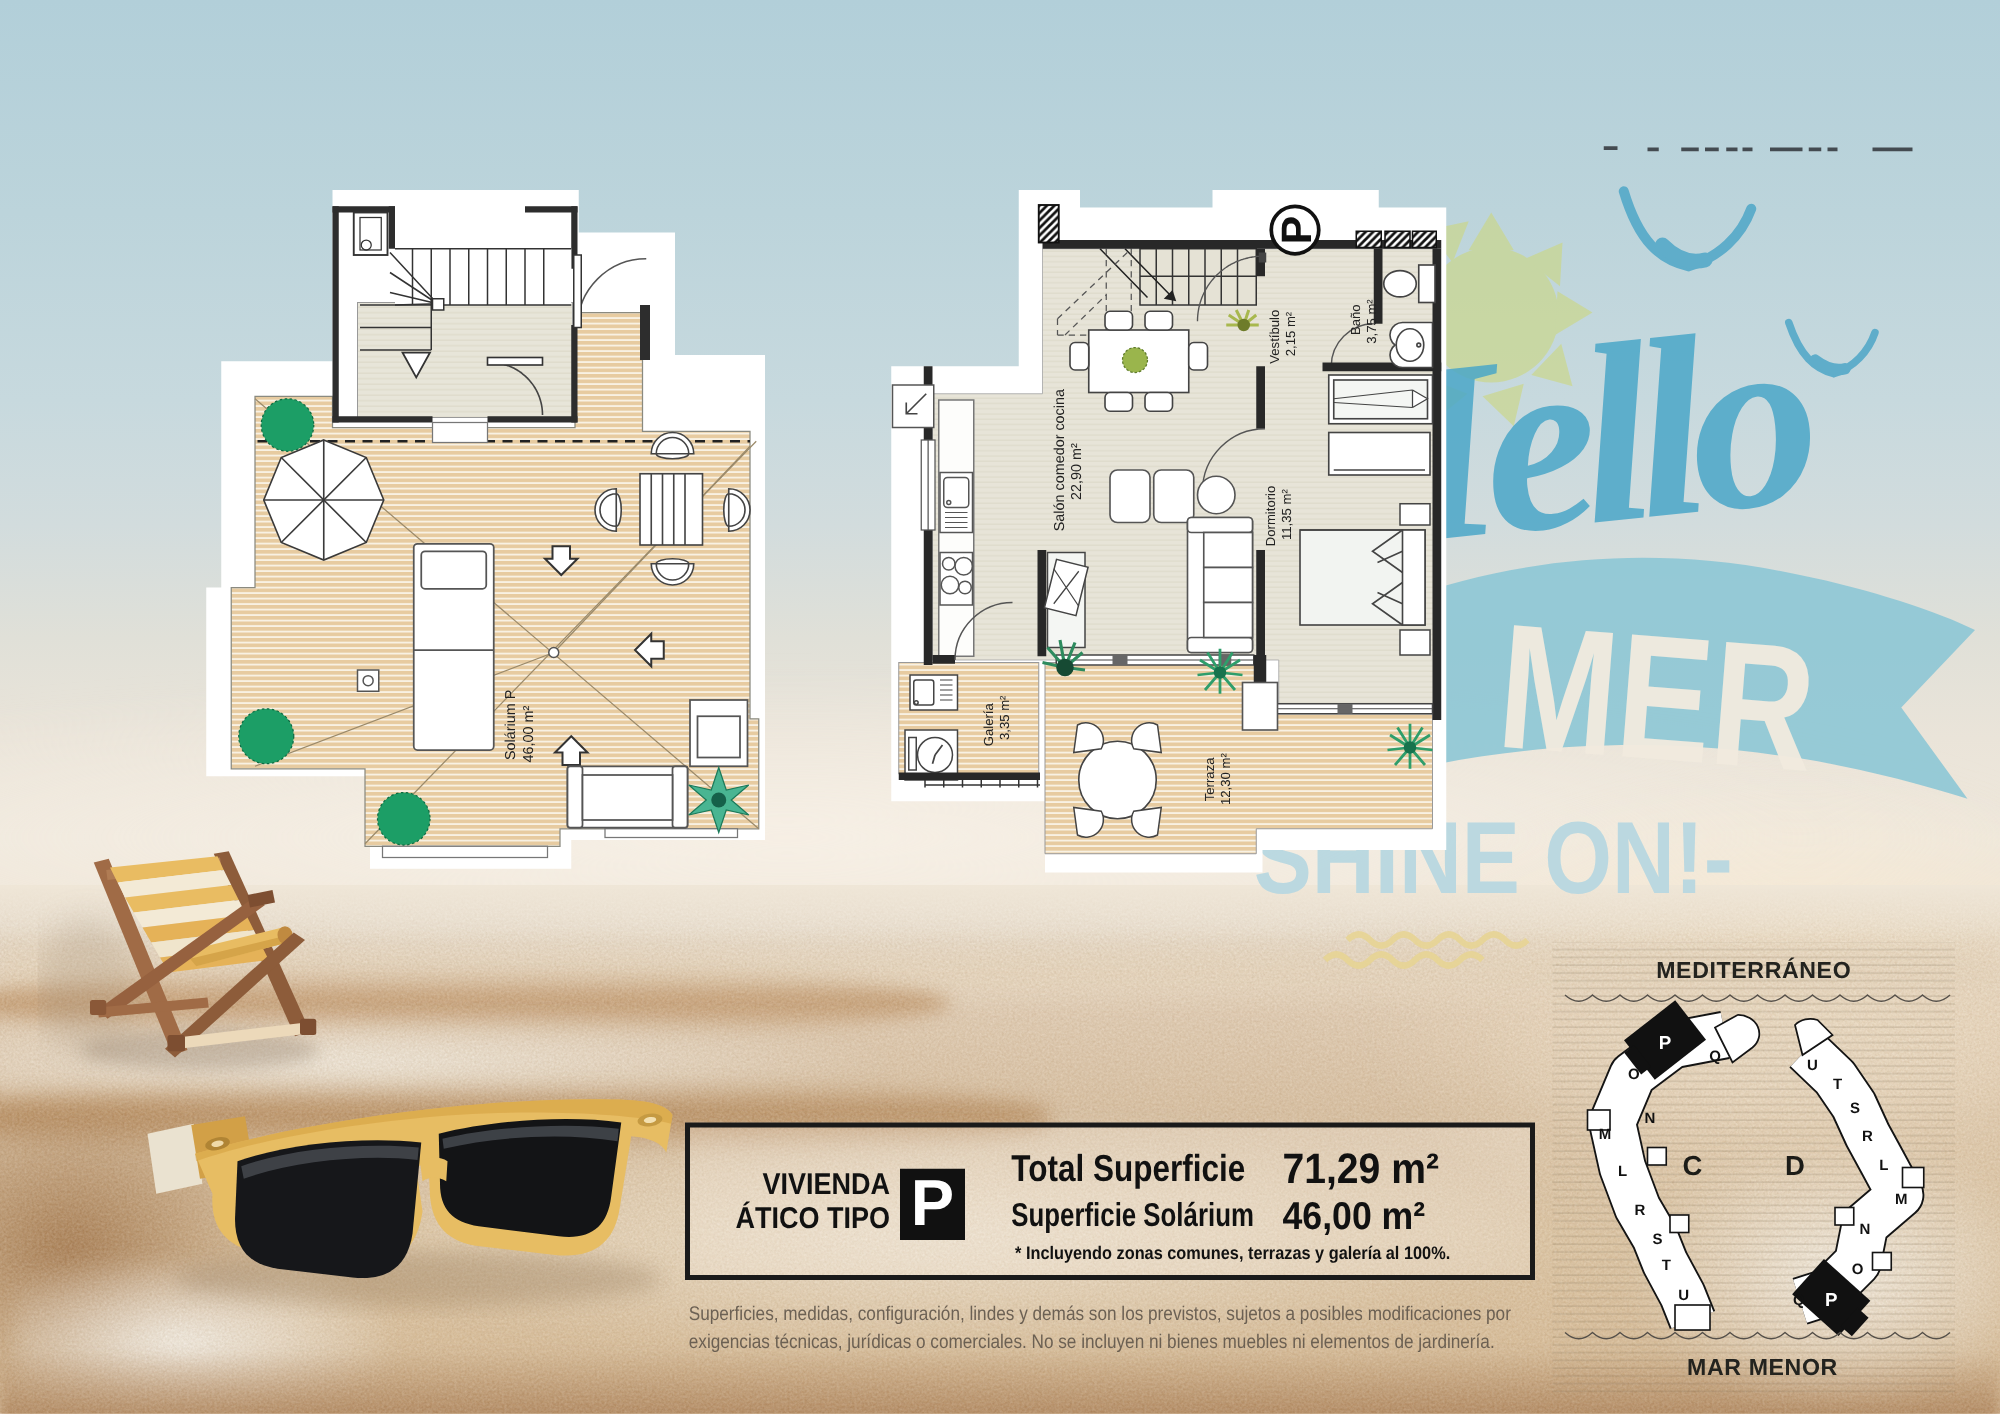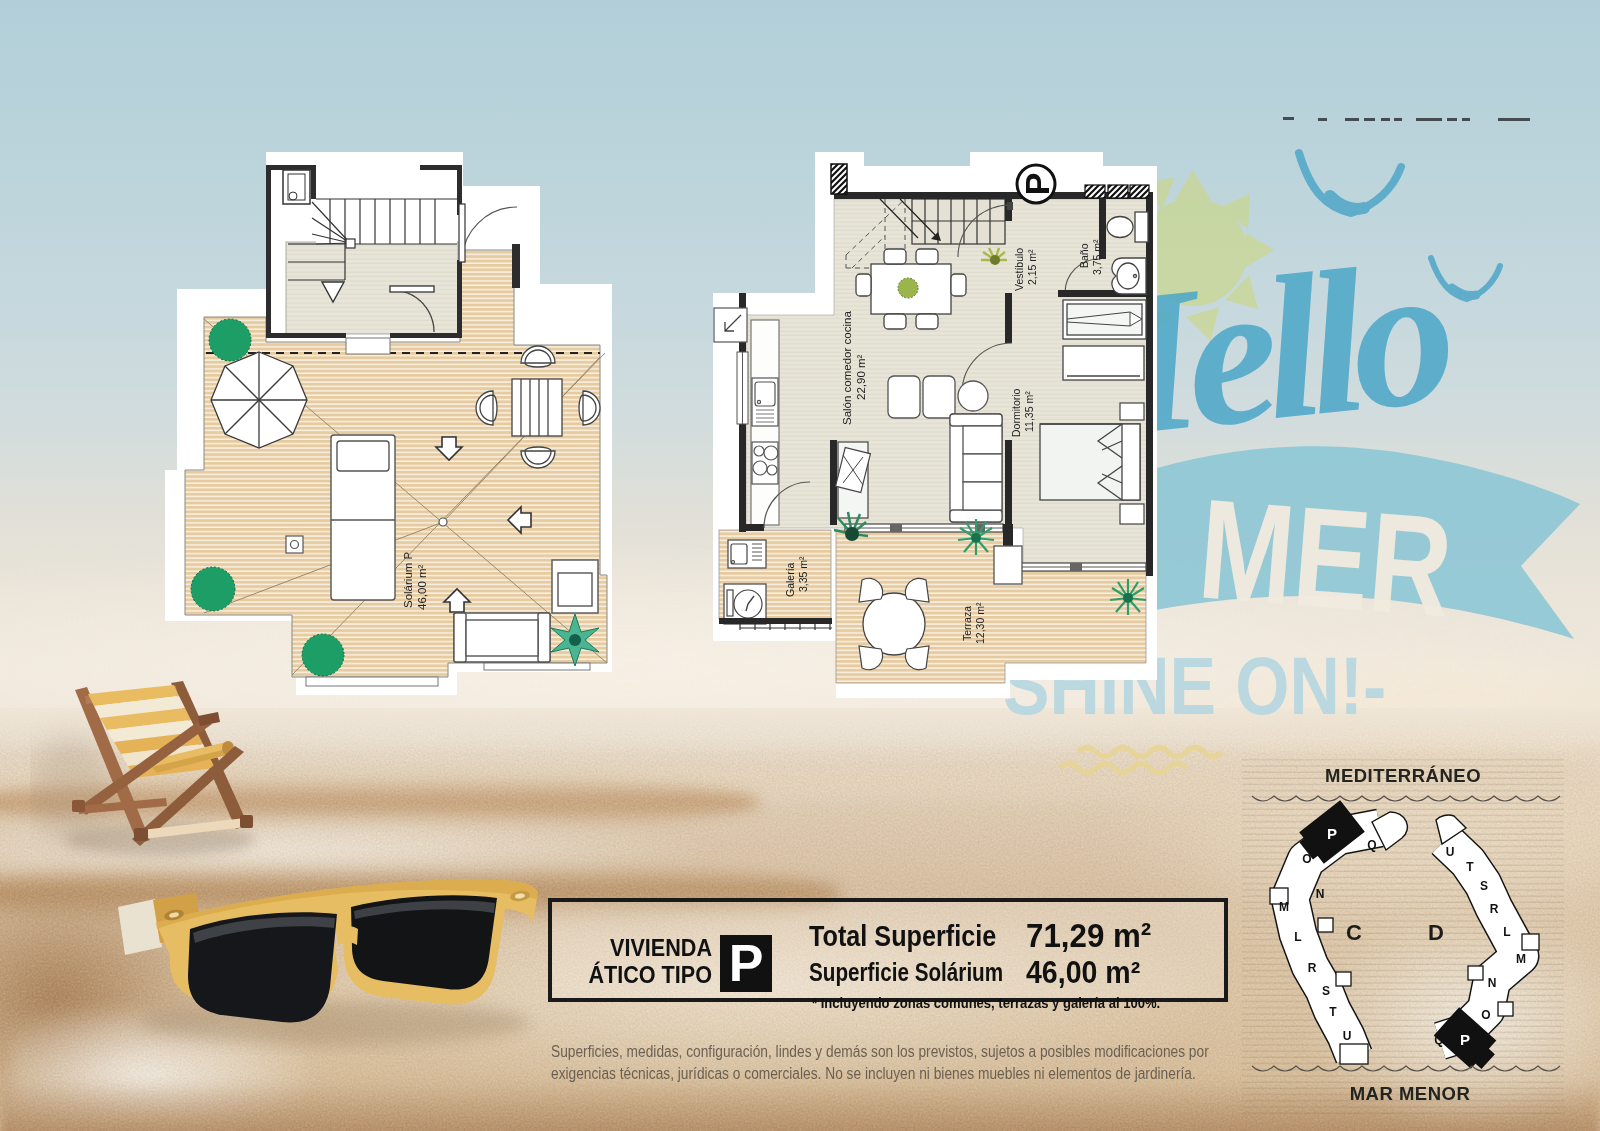--- a/index.html
+++ b/index.html
@@ -609,21 +609,21 @@
 
   <path d="M236,64 C244,60 252,60 258,64 L257,80 C250,76 244,76 238,80 Z" fill="#e7bd63"></path>
 
   <ellipse cx="74" cy="50" rx="10" ry="5" fill="#b08434" transform="rotate(-12 74 50)"></ellipse>
   <ellipse cx="74" cy="50" rx="5" ry="2.4" fill="#efd9a8" transform="rotate(-12 74 50)"></ellipse>
 
   <ellipse cx="420" cy="31" rx="10" ry="5" fill="#c59a42" transform="rotate(-8 420 31)"></ellipse>
   <ellipse cx="420" cy="31" rx="5" ry="2.4" fill="#f3e0b0" transform="rotate(-8 420 31)"></ellipse>
 </svg>
 
-<div class="abs" id="infobox" style="left:548px;top:898px;width:680px;height:104px;border:4px solid #1a1a1a;background:rgba(255,252,246,0.22);box-sizing:border-box;">
+<div class="abs" id="infobox" style="left:548px;top:898px;width:680px;height:126px;border:4px solid #1a1a1a;background:rgba(255,252,246,0.22);box-sizing:border-box;">
 
   <div class="abs" style="left:10px;top:32px;width:150px;text-align:right;font-weight:bold;color:#111;font-size:24px;line-height:27px;transform:scaleX(0.9);transform-origin:right;white-space:nowrap;">VIVIENDA<br>ÁTICO TIPO</div>
 
   <div class="abs" style="left:168px;top:33px;width:52px;height:57px;background:#111;color:#fff;font-weight:bold;font-size:52px;text-align:center;line-height:57px;">P</div>
 
   <div class="abs" style="left:257px;top:17px;font-weight:bold;color:#111;font-size:30px;transform:scaleX(0.84);transform-origin:left;white-space:nowrap;">Total Superficie</div>
   <div class="abs" style="left:470px;top:14px;font-weight:bold;color:#111;font-size:34px;transform:scaleX(0.92);transform-origin:left;white-space:nowrap;margin-left:4px;">71,29 m²</div>
 
   <div class="abs" style="left:257px;top:55px;font-weight:bold;color:#111;font-size:26.5px;transform:scaleX(0.78);transform-origin:left;white-space:nowrap;">Superficie Solárium</div>
   <div class="abs" style="left:470px;top:53px;font-weight:bold;color:#111;font-size:31px;transform:scaleX(0.92);transform-origin:left;white-space:nowrap;margin-left:4px;">46,00 m²</div>

